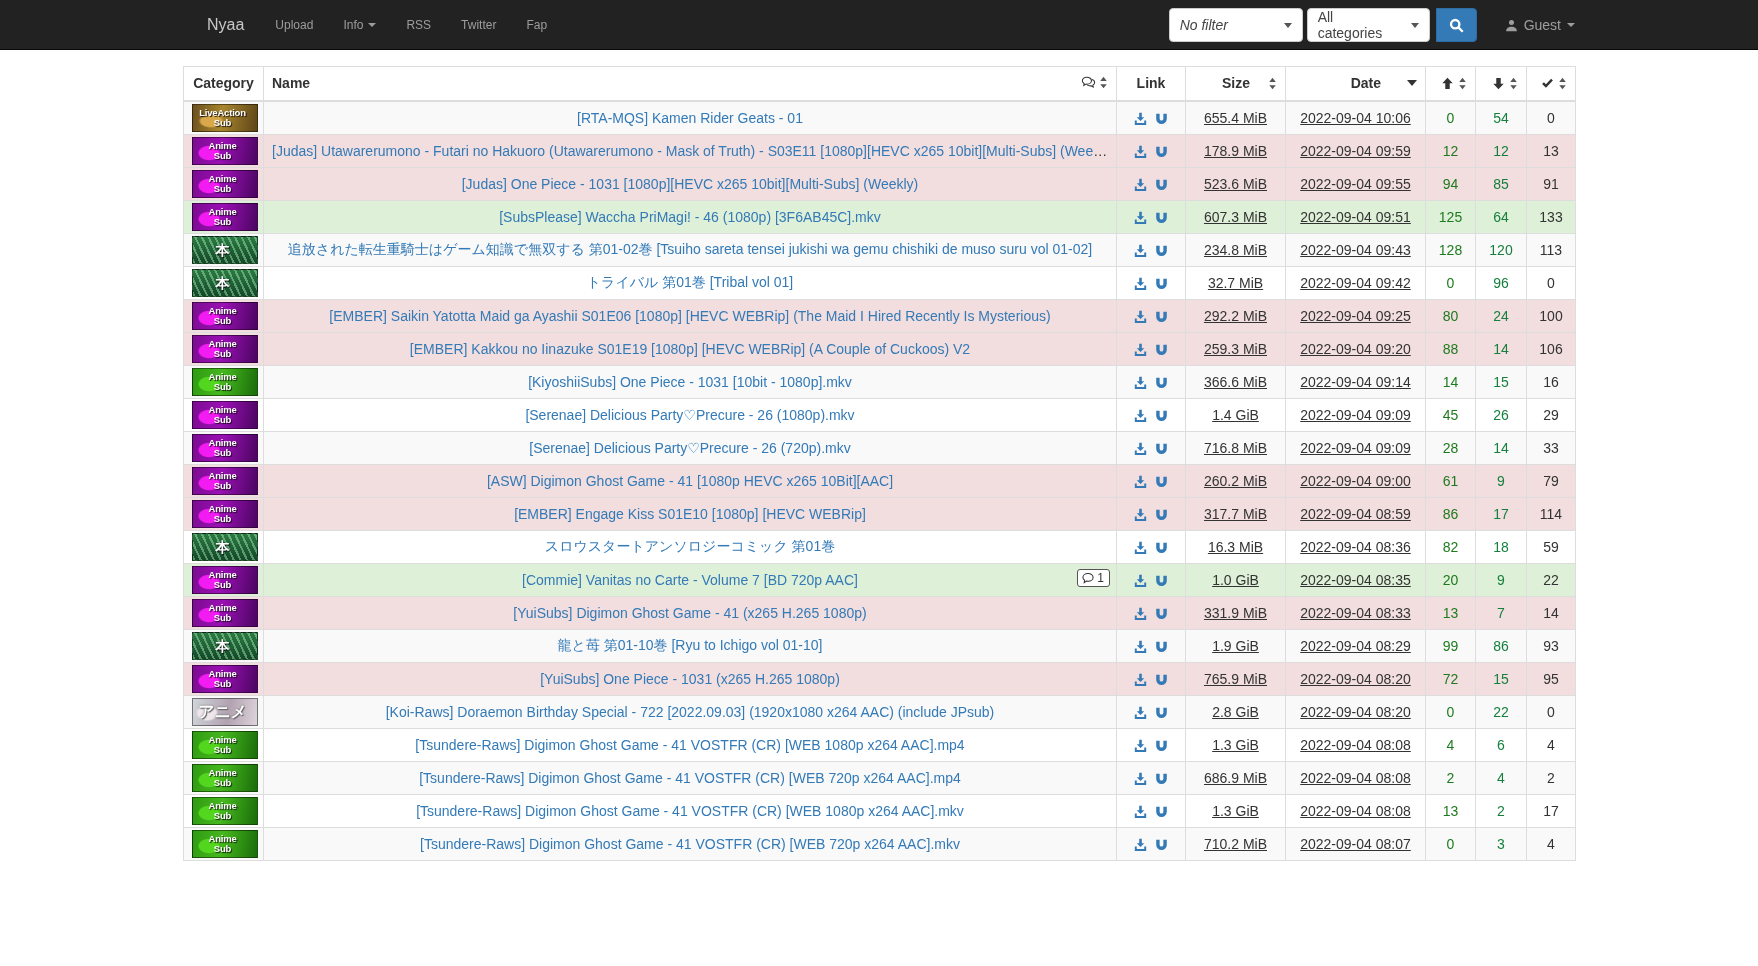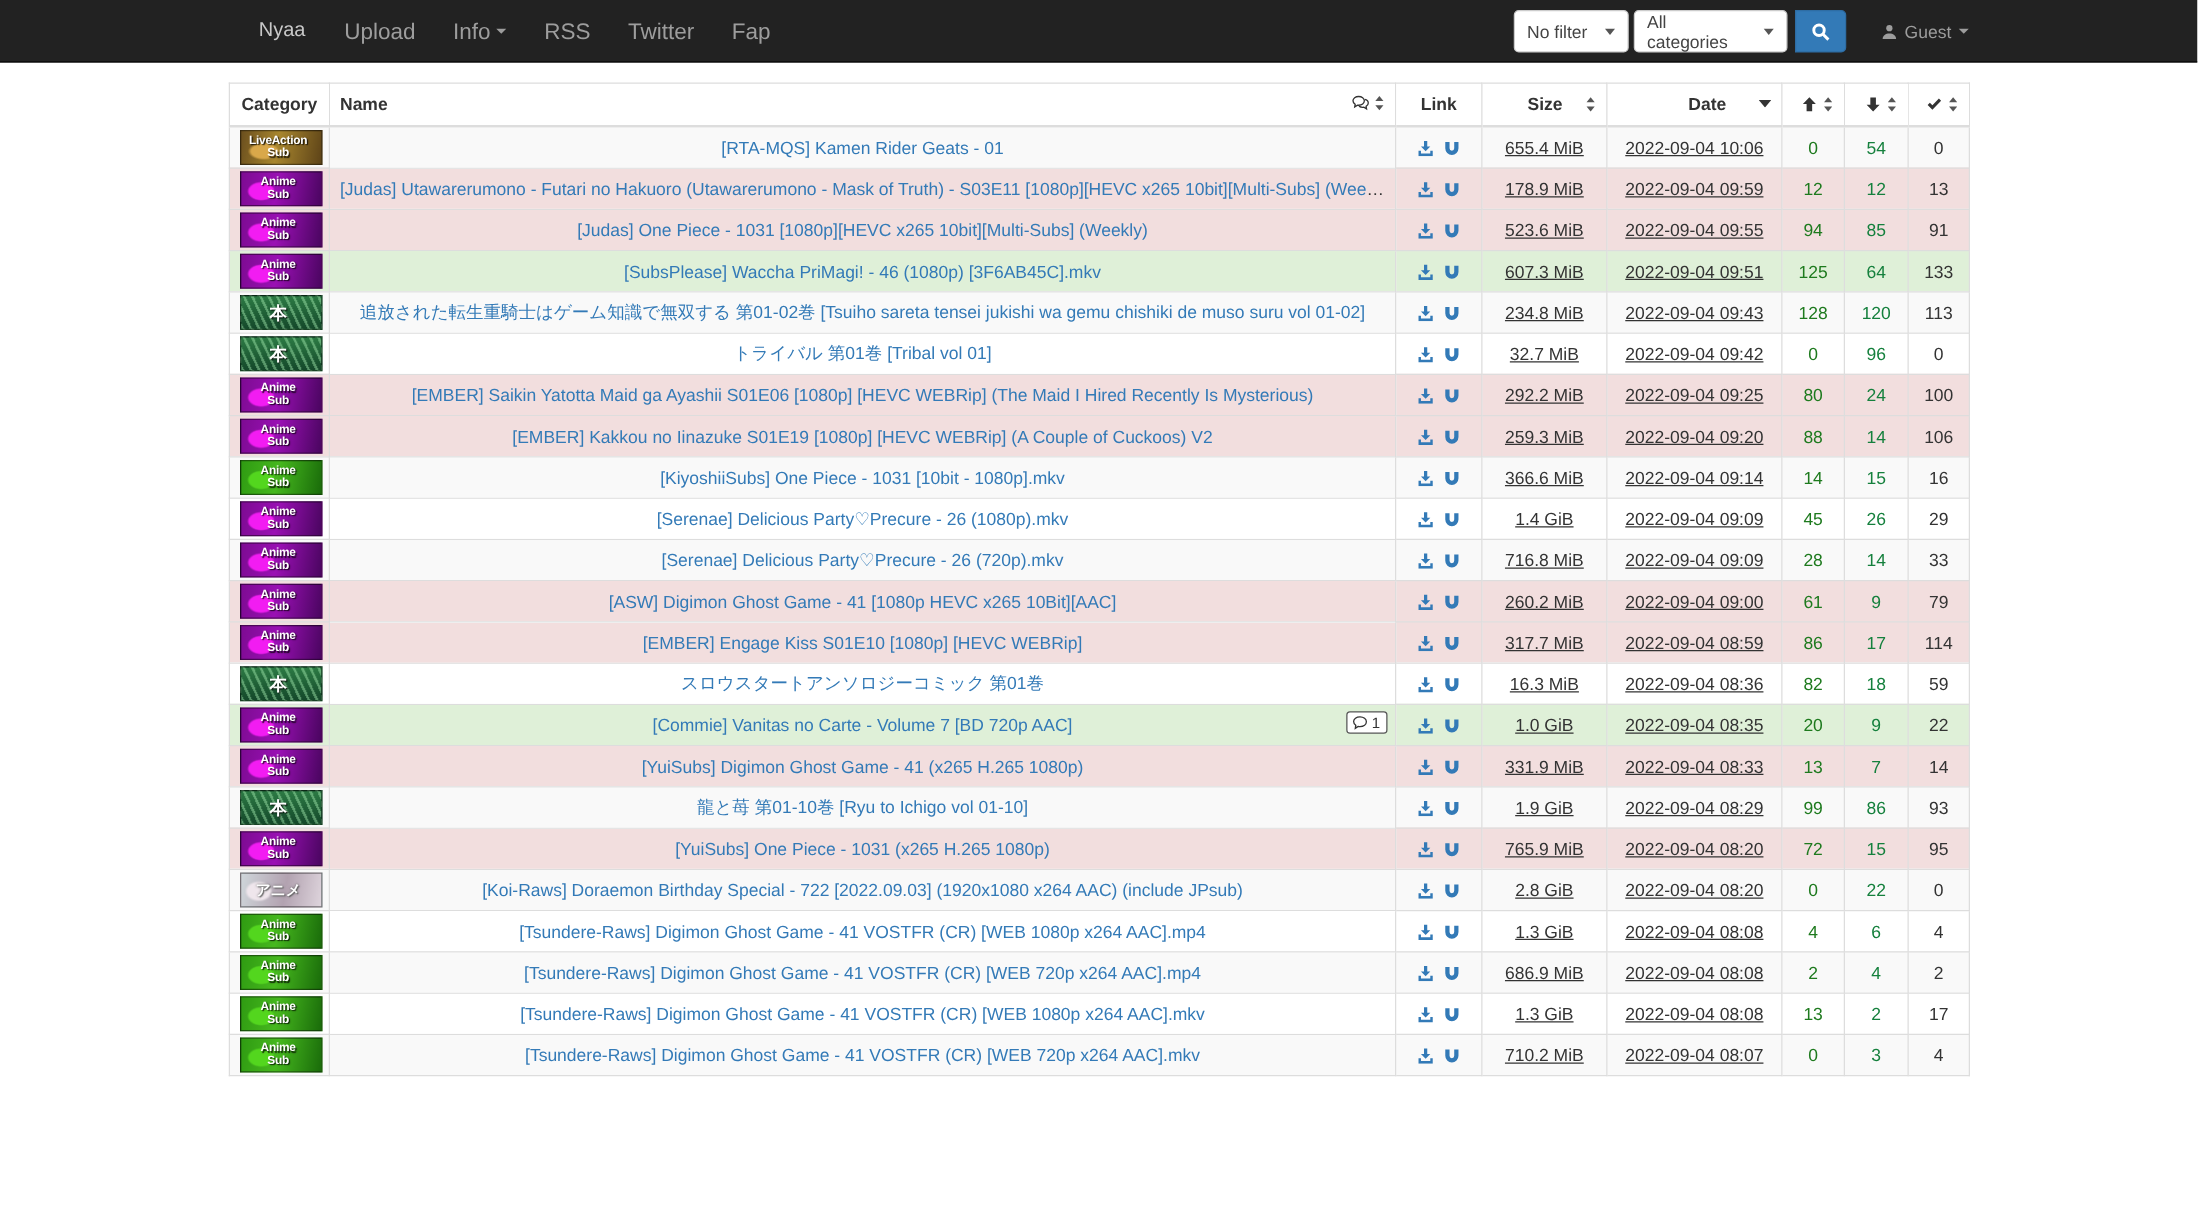--- a/index.html
+++ b/index.html
@@ -31,37 +31,37 @@
     color: #c8c8c8;
     font-size: 16px;
     margin-left: 24px;
     margin-right: 16px;
     line-height: 50px;
   }
   .nav-links { display:flex; list-style:none; margin:0; padding:0; height:50px; }
   .nav-links li a {
     display:flex; align-items:center; gap:5px;
     padding: 0 15px; height:50px;
-    color:#9d9d9d; font-size:18px;
+    color:#9d9d9d; font-size:12px;
   }
   .caret-dn {
     width:0; height:0; border-left:4px solid transparent; border-right:4px solid transparent;
     border-top:4px solid #9d9d9d; display:inline-block;
   }
   .nav-form { margin-left:auto; display:flex; align-items:center; }
   .nav-select {
     height:34px; border:1px solid #ccc; border-radius:4px; background:#fff;
     display:flex; align-items:center; justify-content:space-between;
     padding:0 10px; color:#444; font-size:14px;
   }
   .nav-select .sel-caret {
     width:0; height:0; border-left:4px solid transparent; border-right:4px solid transparent;
     border-top:5px solid #555; margin-left:10px;
   }
-  .sel-filter { width:92px; }
+  .sel-filter { width:134px;font-style:italic; }
   .sel-cat { width:123px; margin-left:4px; }
   .search-group { display:flex; margin-left:6px; }
   .search-input {
     width:201px; height:34px; border:1px solid #ccc; border-right:none;
     border-radius:4px 0 0 4px; padding:0 12px; font-size:14px; color:#333;
     font-family:"Liberation Sans", sans-serif; outline:none;
   }
   .search-input::placeholder { color:#999; }
   .search-btn {
     width:41px; height:34px; background:#337ab7; border:1px solid #2e6da4;
@@ -144,21 +144,21 @@
     background:
       radial-gradient(ellipse 18px 10px at 18px 16px, #d9a84a 0 55%, rgba(217,168,74,0) 70%),
       linear-gradient(100deg, #6b4f1e, #a8862e 45%, #5e4418);
   }
   .cat-anime-raw {
     background:
       radial-gradient(ellipse 16px 12px at 14px 14px, #efe6ec 0 55%, rgba(239,230,236,0) 70%),
       linear-gradient(100deg, #cfd6da, #b2a2b0 55%, #ded4dc);
     text-shadow:0 0 2px #555, 1px 1px 1px #666;
   }
-  .cat-anime-raw span { font-size:12px; }
+  .cat-anime-raw span { font-size:16px; }
 </style>
 </head>
 <body>
 
 <nav class="navbar">
   <div class="nav-inner">
     <a class="brand">Nyaa</a>
     <ul class="nav-links">
       <li>
           <a>

